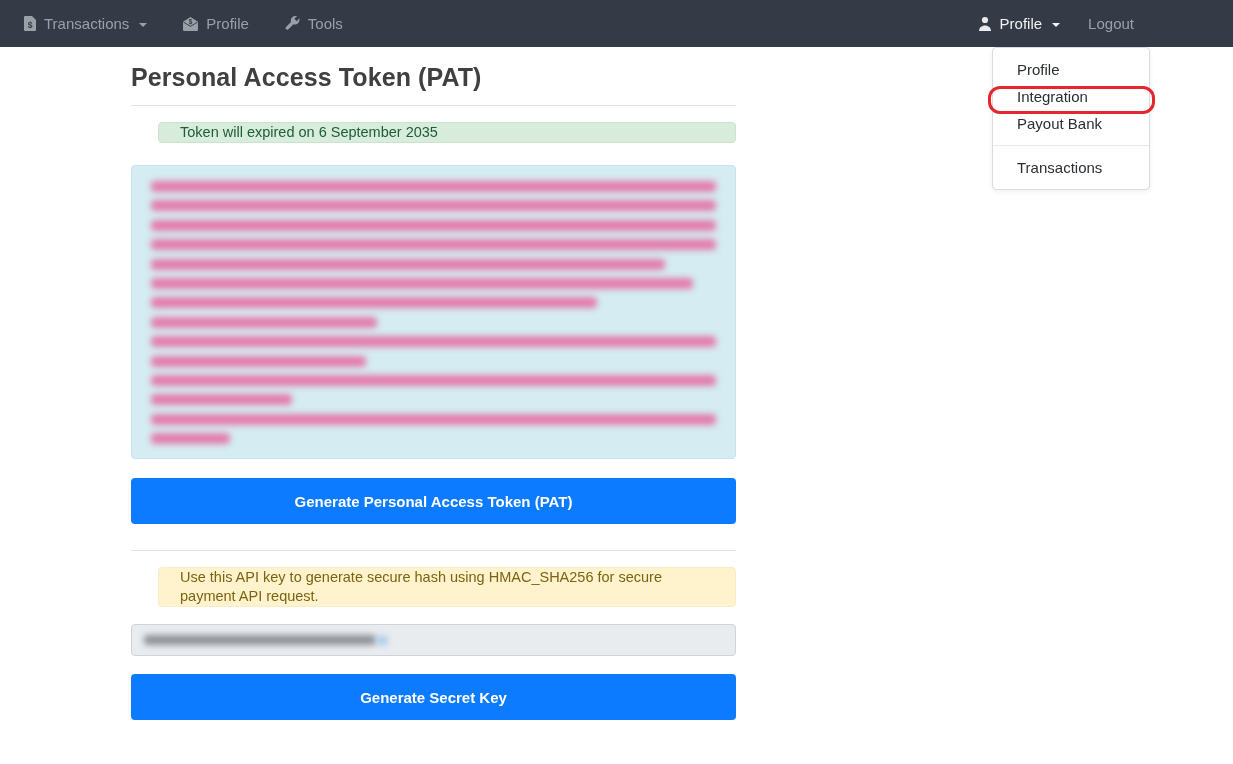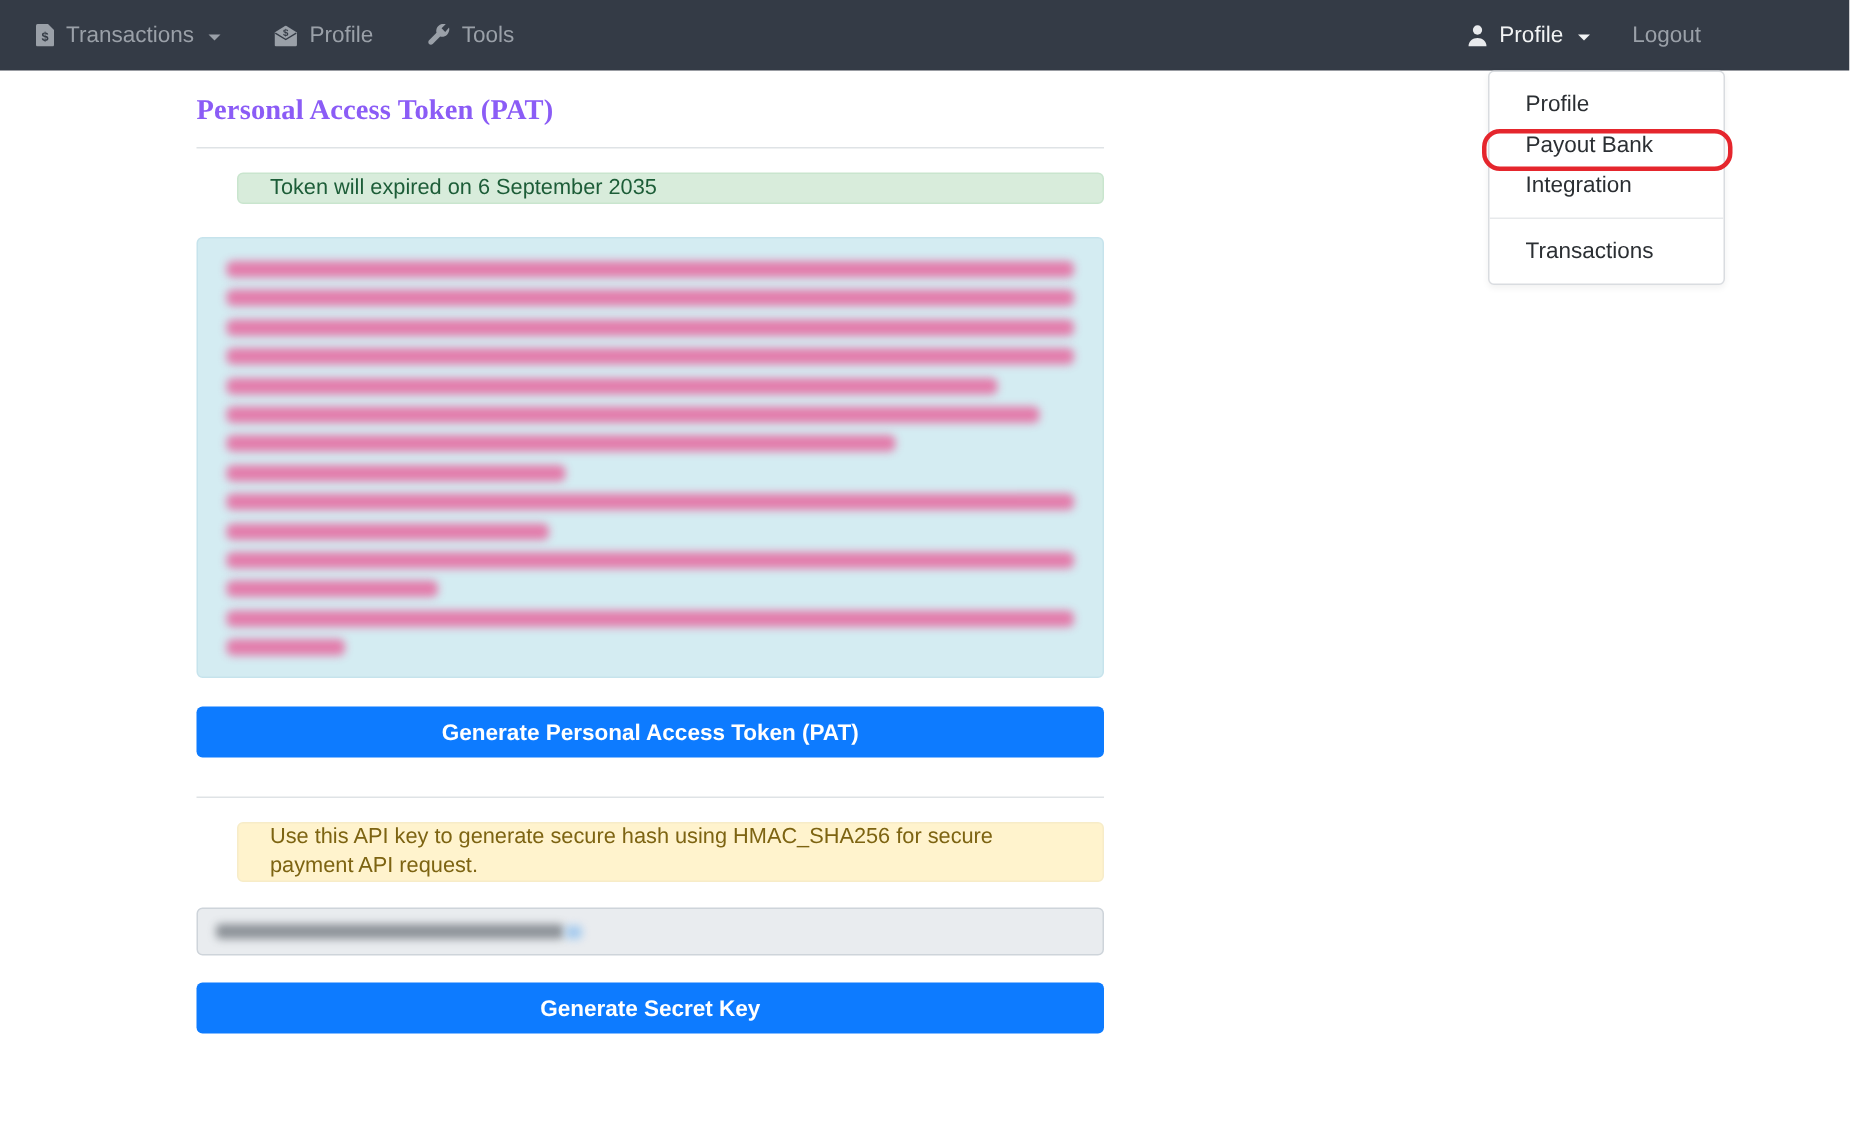--- a/index.html
+++ b/index.html
@@ -50,21 +50,21 @@
     position: absolute; left: 988px; top: 86px; width: 167px; height: 28px;
     border: 3px solid var(--annotation, #e5262d); border-radius: 12px;
     z-index: 6; pointer-events: none; background: transparent;
   }
 
   
   .content {
     position: absolute; left: 131px; top: 47px; width: 605px;
     padding-top: 16px;
   }
-  .section-title { font-size: 19px; font-weight: 700; color: #8b5cf6; letter-spacing: .1px; font-family: Liberation Serif, serif; }
+  .section-title { font-size: 25px; font-weight: 700; color: #404040; letter-spacing: .1px; }
   .rule { border: none; border-top: 1px solid #dfe3e6; margin: 13px 0 16px 0; }
 
   .alert {
     border-radius: 4px; padding: 0 21px; font-size: 14.5px; line-height: 19px; margin-left: 27px;
   }
   .alert-success {
     background: var(--success_bg, #d8ecdb);
     border: 1px solid #c9e5ce;
     color: var(--success_text, #1d5d38);
     margin-bottom: 22px;
@@ -86,21 +86,21 @@
     overflow: hidden;
   }
   .tline {
     height: 11px; border-radius: 4px;
     background: var(--redacted_text, #e7619a);
     filter: blur(3px); opacity: .8;
     margin-bottom: 8.4px;
   }
 
   .btn-primary {
-    display: block; width: 100%; height: 34px;
+    display: block; width: 100%; height: 46px;
     background: var(--primary, #0d7bff); color: #ffffff;
     font-family: "Liberation Sans", sans-serif;
     font-size: 15px; font-weight: 700;
     border: none; border-radius: 4px; cursor: pointer;
     margin-bottom: 26px;
   }
 
   .input-box {
     height: 32px; background: #e9ecef;
     border: 1px solid #ced4da; border-radius: 4px;
@@ -167,22 +167,22 @@
       <span class="caret"></span>
     </div>
     <div class="nav-item">
       <span>Logout</span>
     </div>
   </div>
 </div>
 
 <div class="dropdown">
   <div class="dd-item">Profile</div>
+  <div class="dd-item">Integration</div>
   <div class="dd-item">Payout Bank</div>
-  <div class="dd-item">Integration</div>
   <hr class="dd-divider">
   <div class="dd-item">Transactions</div>
 </div>
 <div class="annotation-box"></div>
 
 <div class="content">
 
   <div class="section-title">Personal Access Token (PAT)</div>
   <hr class="rule">
 

